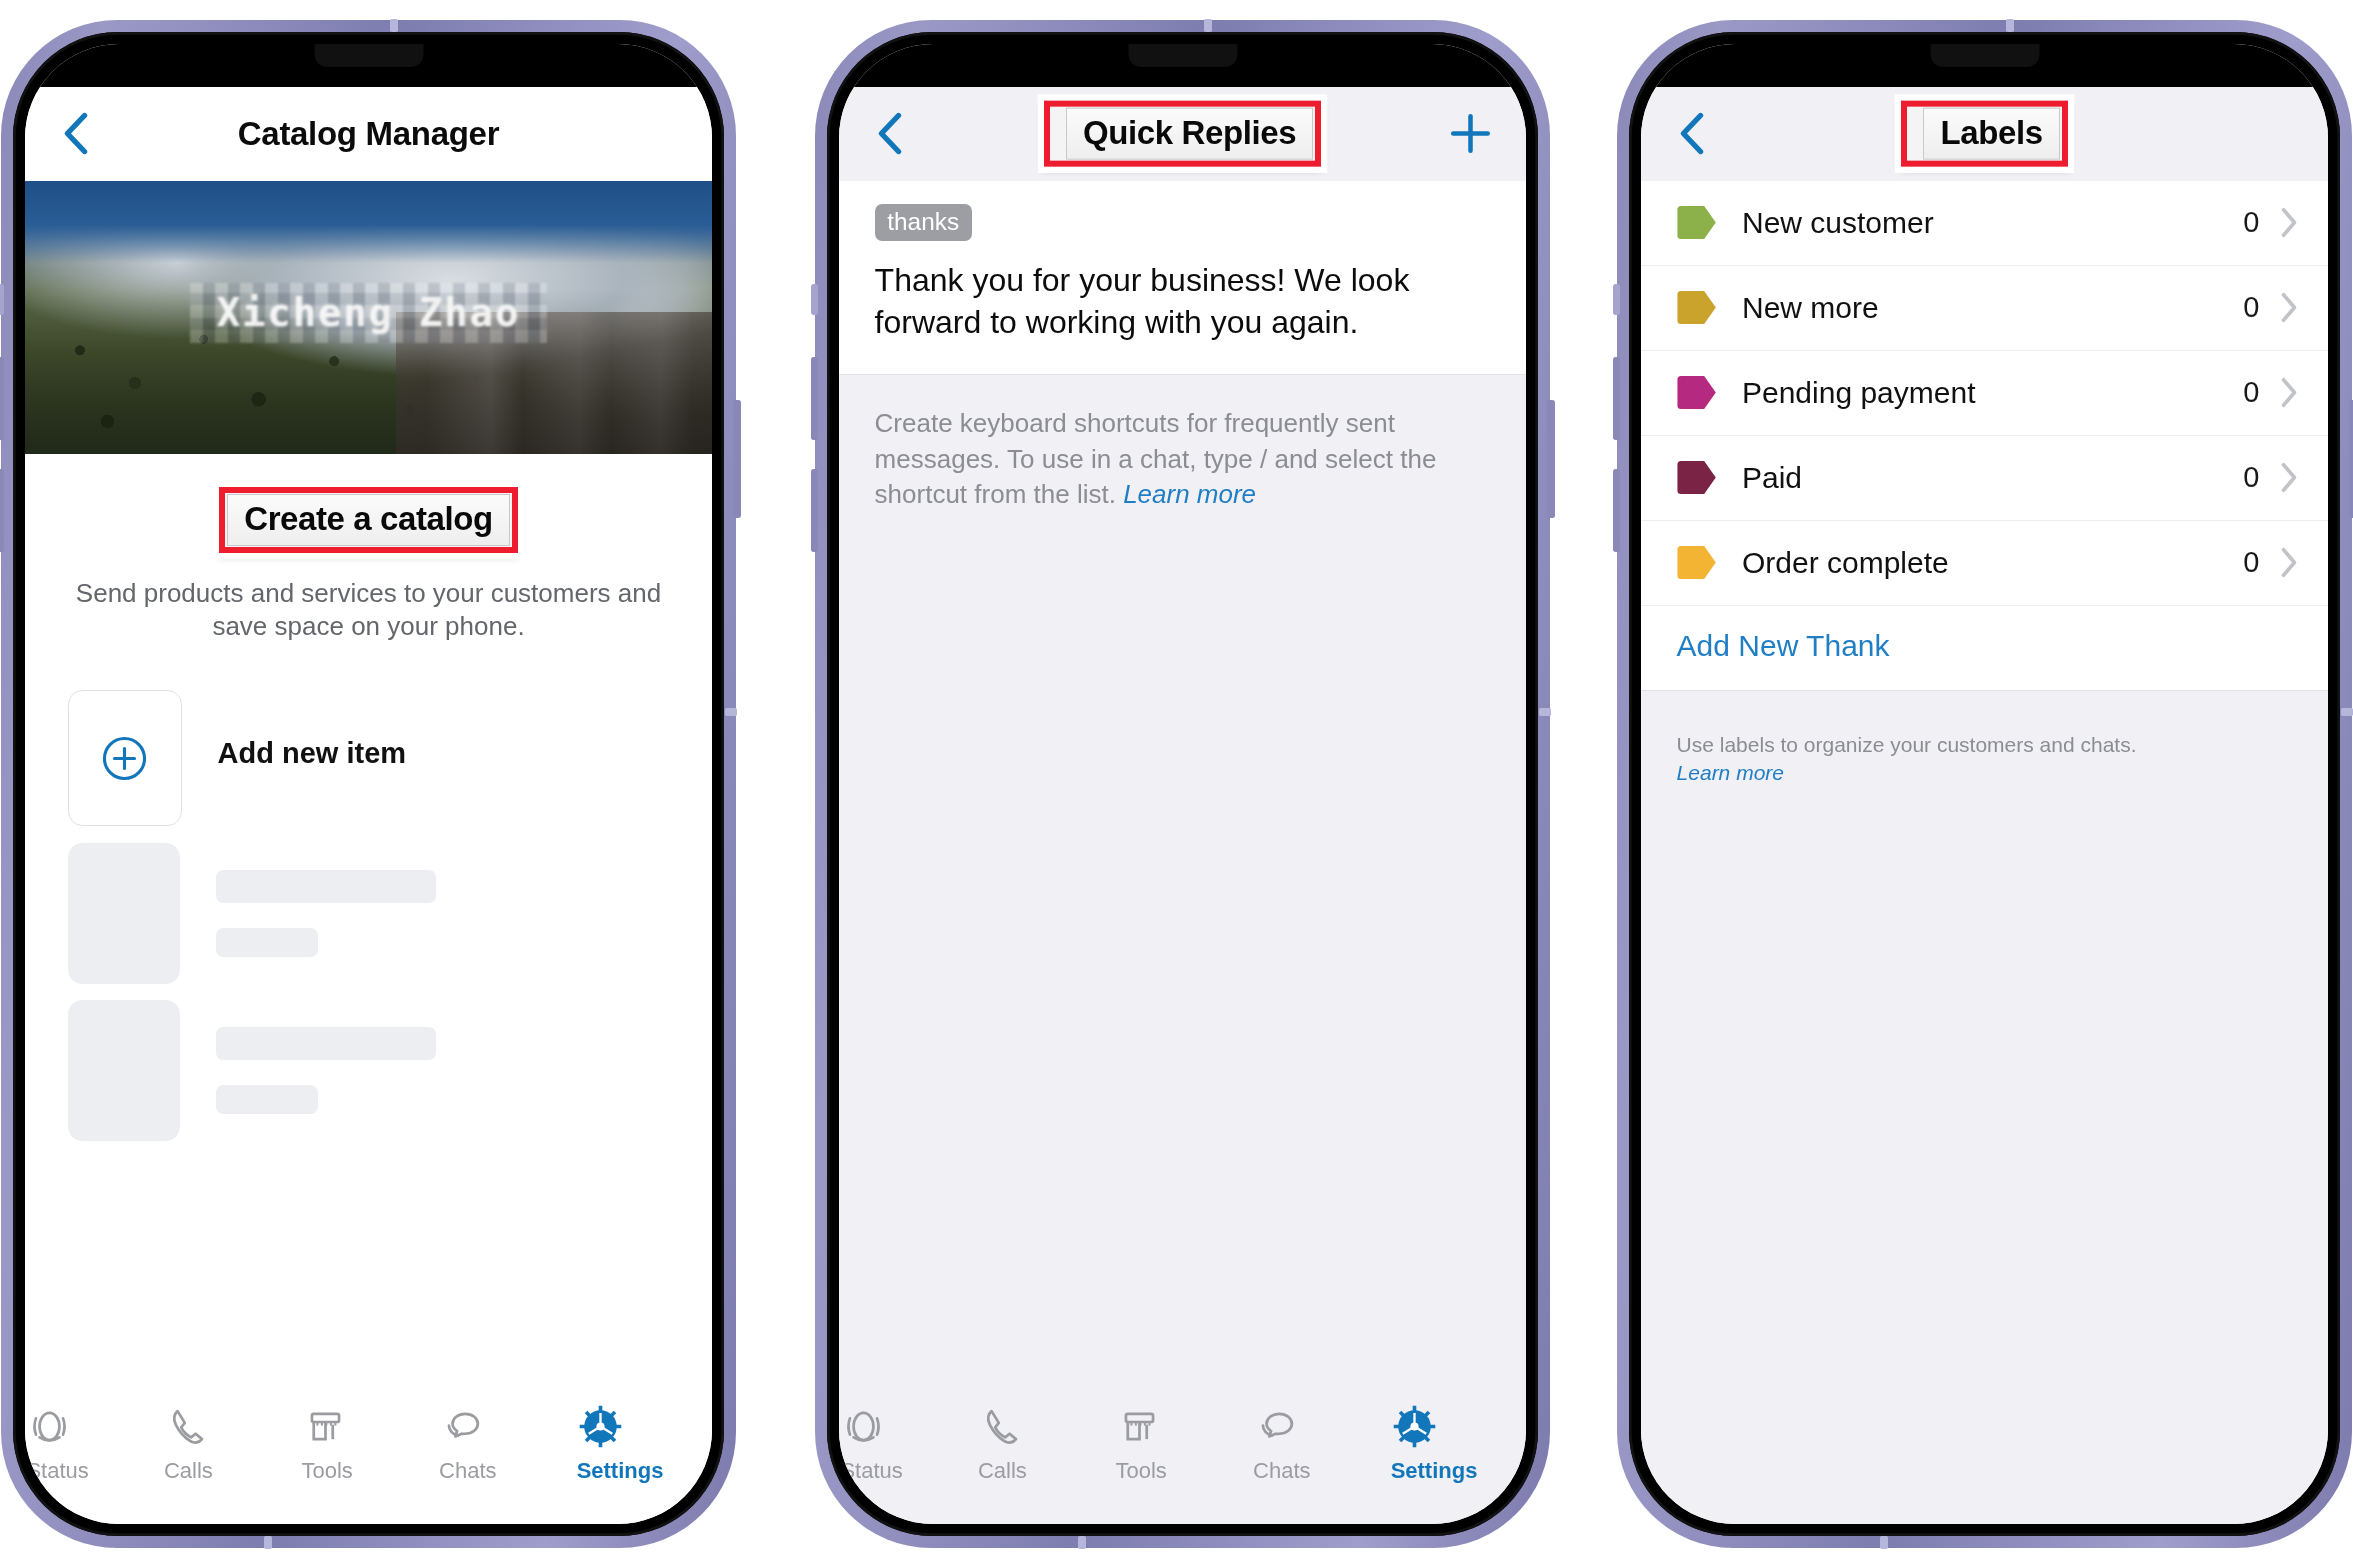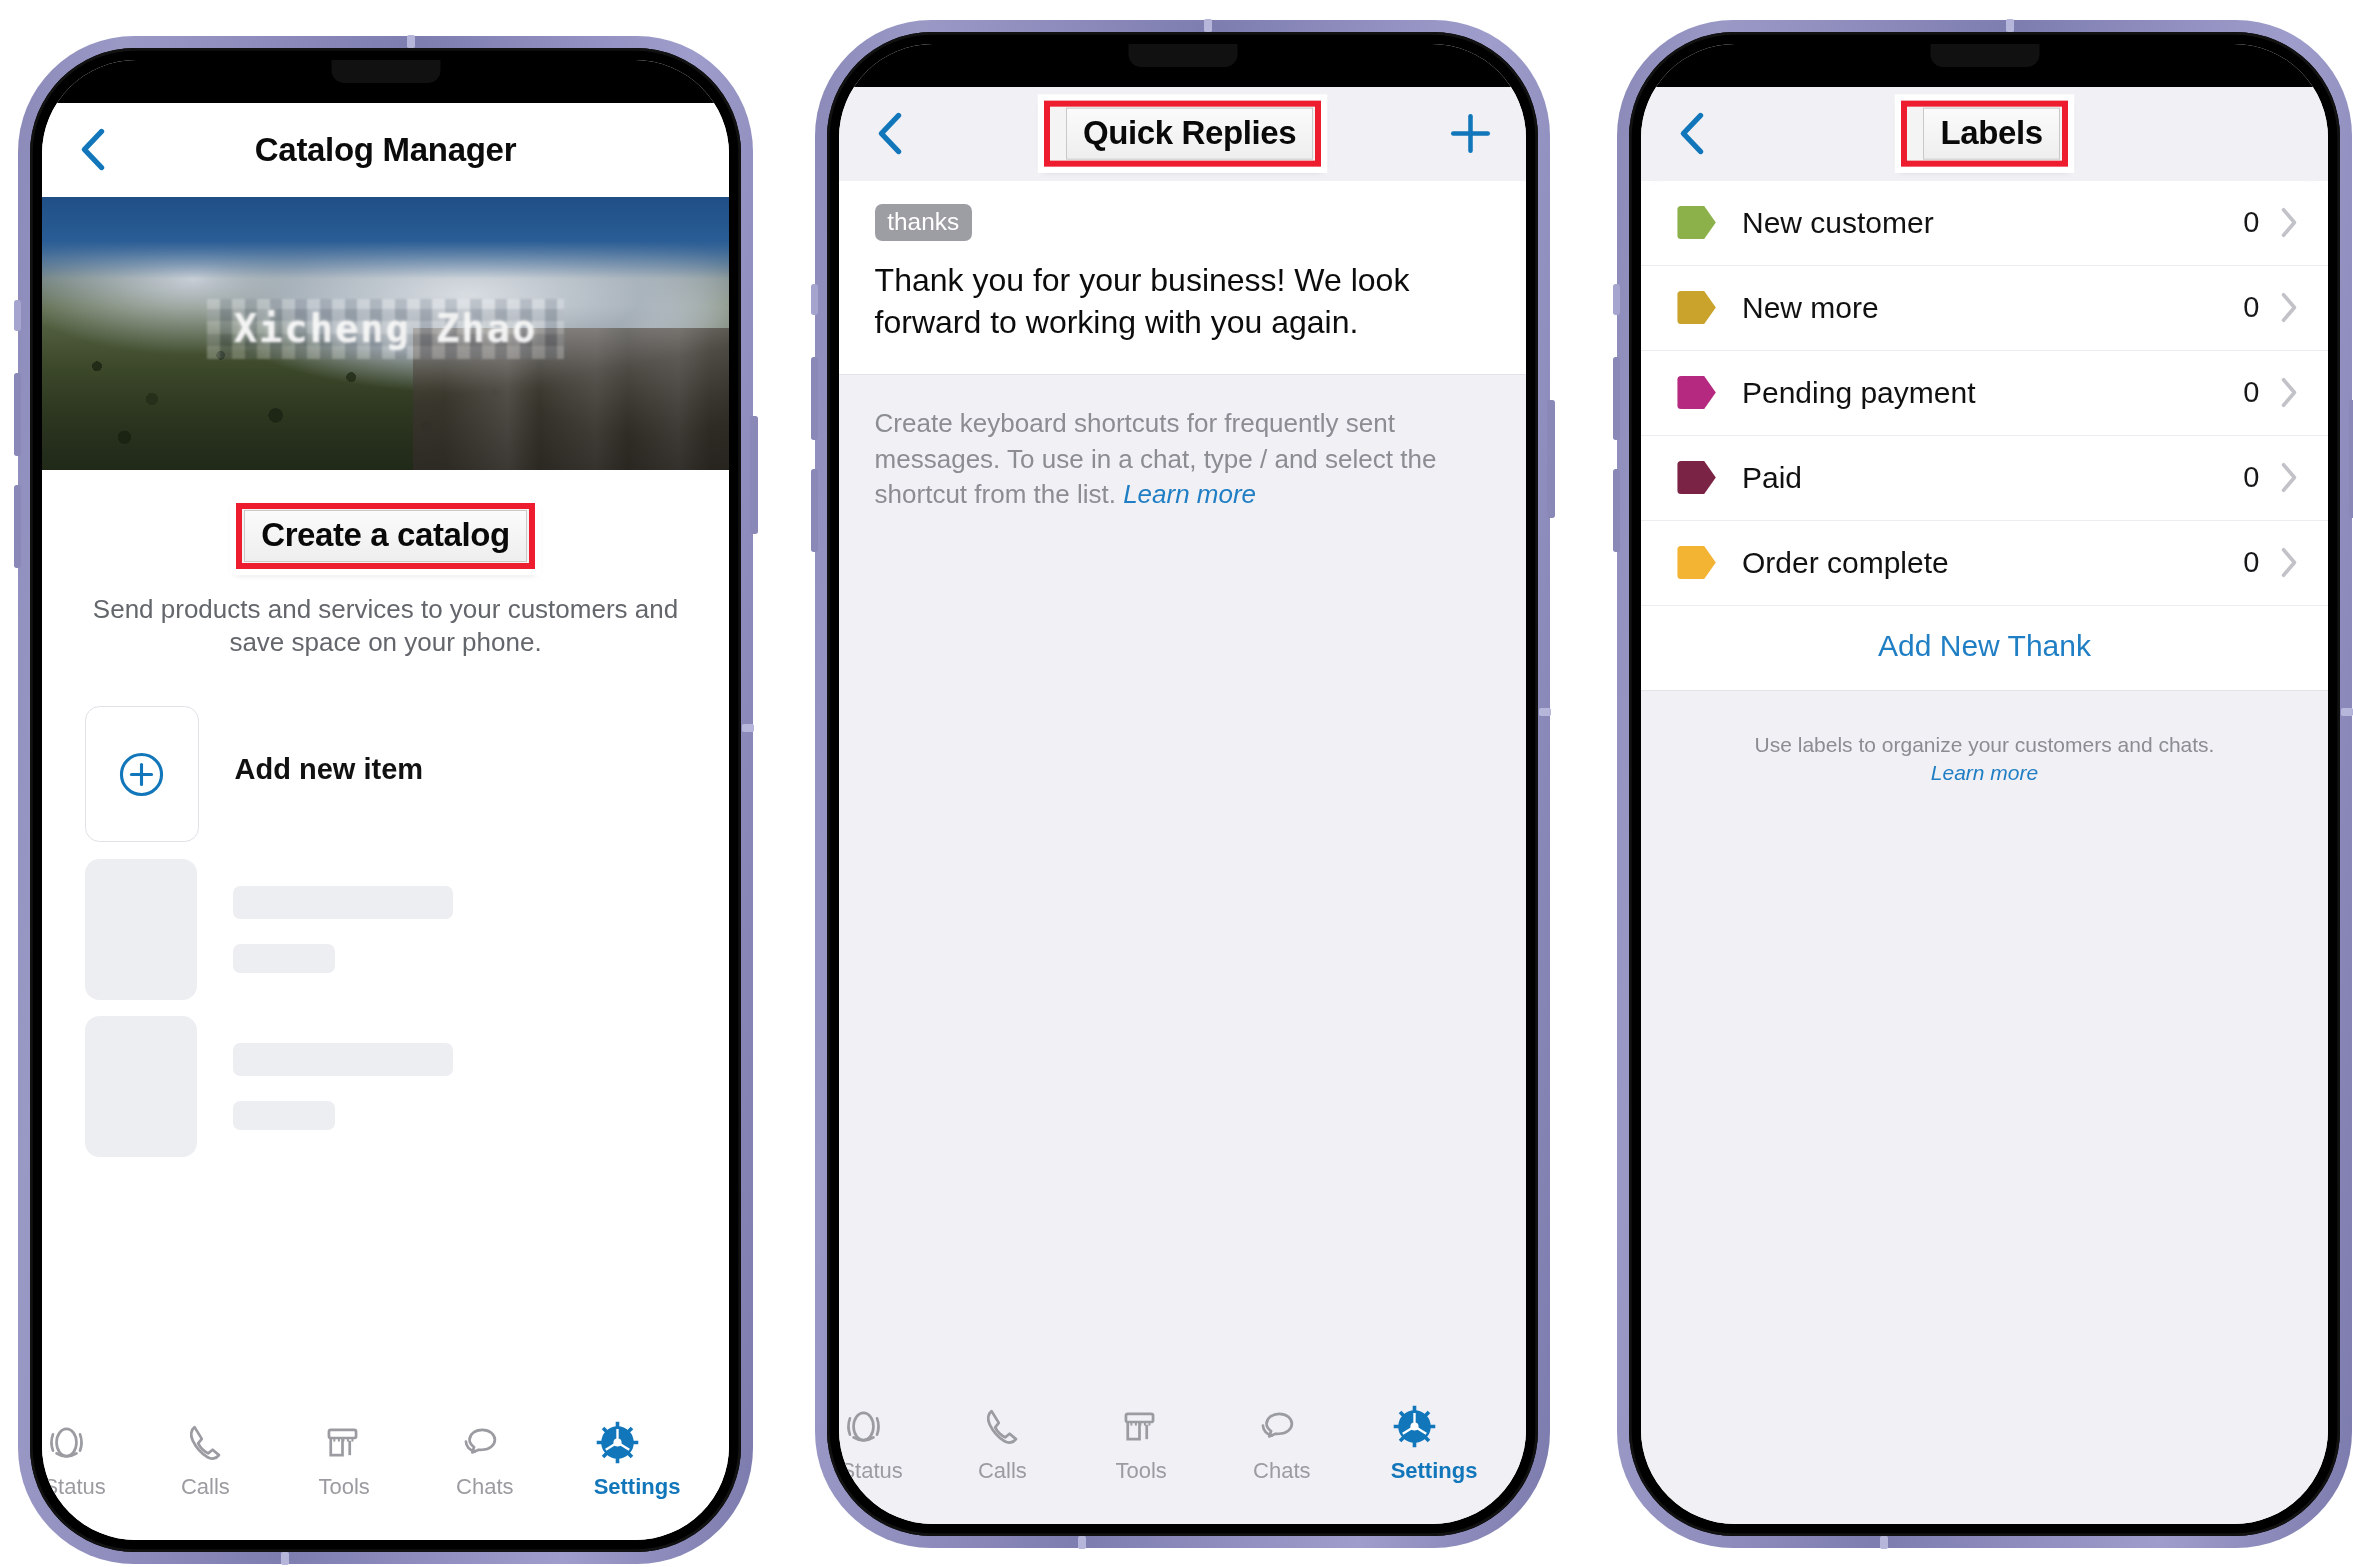--- a/index.html
+++ b/index.html
@@ -38,23 +38,23 @@
   
   .btn-side{position:absolute;background:#8988b7;border-radius:2.7px;}
   .btn-mute{left:-3.6px;top:264px;width:6.3px;height:31px;background:#a5a4cf;}
   .btn-volup{left:-4.5px;top:337px;width:7.2px;height:83px;}
   .btn-voldn{left:-4.5px;top:449px;width:7.2px;height:83px;}
   .btn-power{right:-4.5px;top:380px;width:7.2px;height:118px;}
   .seam-top{position:absolute;top:-0.9px;left:389px;width:8.1px;height:12.7px;background:#b6b5da;border-radius:1.8px;}
   .seam-bot{position:absolute;bottom:-0.9px;left:263px;width:8.1px;height:12.7px;background:#b6b5da;border-radius:1.8px;}
   .seam-r{position:absolute;right:-0.9px;top:688px;width:11.8px;height:8.1px;background:#b6b5da;border-radius:1.8px;}
 
-  .ph1{left:18px;margin-top:16px;}
+  .ph1{left:1px;}
   .ph2{left:815px;}
-  .ph3{left:1617px;text-align:center;}
+  .ph3{left:1617px;}
 
   
   .status-strip{height:43px;background:#000;flex:none;}
 
   
   .navbar{
     flex:none;display:flex;align-items:center;
     height:94px;padding:0 31px;box-sizing:border-box;position:relative;
   }
   .navbar.white{background:#ffffff;}

